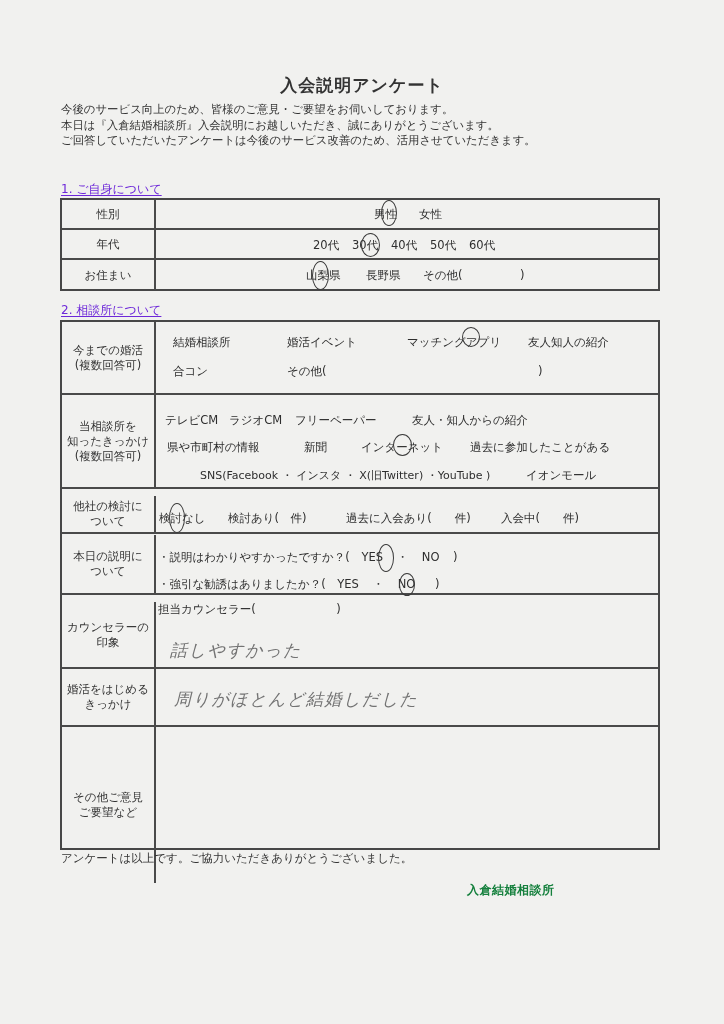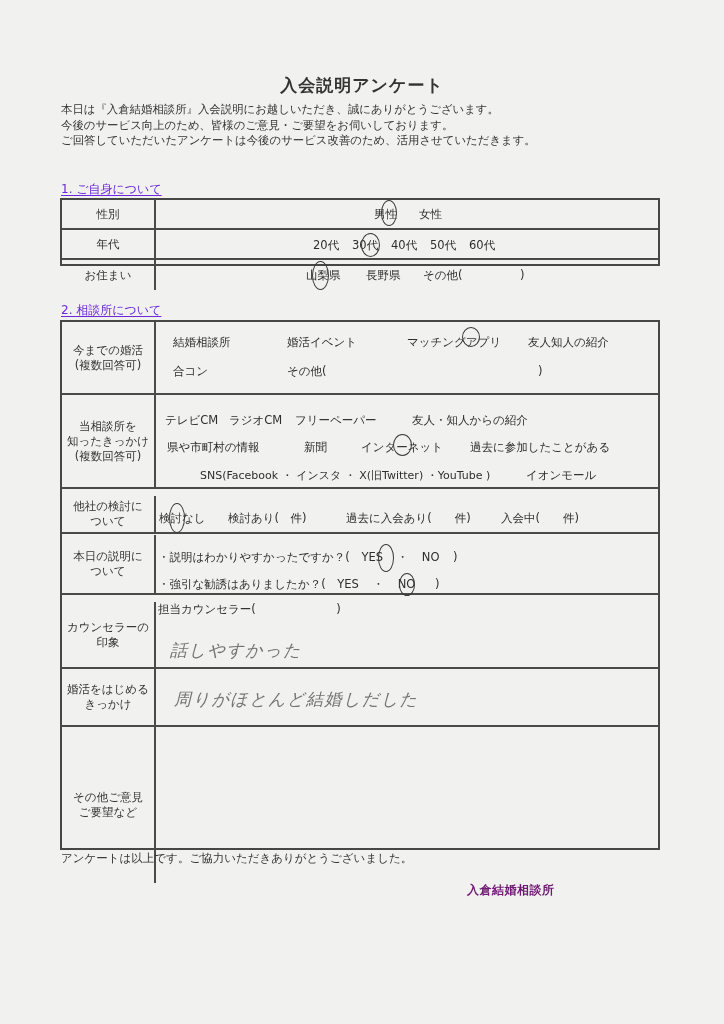--- a/index.html
+++ b/index.html
@@ -16,36 +16,36 @@
   .sec { font-size:12px; color:#6d28d9; text-decoration:underline; text-underline-offset:2px; white-space:nowrap; }
   .tbl { position:absolute; border:2.5px solid #474747; box-sizing:border-box; }
   .row { position:absolute; left:0; right:0; box-sizing:border-box; border-bottom:2px solid #4a4a4a; }
   .row.last { border-bottom:none; }
   .lbl { position:absolute; left:0; top:0; bottom:0; width:92px; border-right:2px solid #4a4a4a; display:flex; align-items:center; justify-content:center; text-align:center; font-size:11.5px; line-height:15px; color:#333; }
   .val { position:absolute; left:94px; right:0; top:0; bottom:0; font-size:11.5px; color:#2e2e2e; }
   .opt { position:absolute; white-space:nowrap; }
   .circle { position:absolute; border:1.3px solid #3a3a3a; border-radius:50%; pointer-events:none; }
   .hand { position:absolute; font-family:"DejaVu Serif", serif; font-size:17px; color:#737373; letter-spacing:1.5px; font-style:italic; white-space:nowrap; }
   .footer { left:61px; top:851px; font-size:11.5px; color:#333; white-space:nowrap; }
-  .sign { left:467px; top:882px; font-size:12px; font-weight:bold; color:#701a75; letter-spacing:0.5px; white-space:nowrap; }
+  .sign { left:467px; top:882px; font-size:12px; font-weight:bold; color:#15803d; letter-spacing:0.5px; white-space:nowrap; }
 </style>
 </head>
 <body>
 
 <div class="abs title">入会説明アンケート</div>
 
 <div class="abs intro">
+  <div>今後のサービス向上のため、皆様のご意見・ご要望をお伺いしております。</div>
   <div>本日は『入倉結婚相談所』入会説明にお越しいただき、誠にありがとうございます。</div>
-  <div>今後のサービス向上のため、皆様のご意見・ご要望をお伺いしております。</div>
   <div>ご回答していただいたアンケートは今後のサービス改善のため、活用させていただきます。</div>
 </div>
 
 <div class="abs sec" style="left:61px; top:181px;">1. ご自身について</div>
 
-<div class="tbl" style="left:60px; top:198px; width:600px; height:68px;">
+<div class="tbl" style="left:60px; top:198px; width:600px; height:93px;">
   <div class="row" style="top:0; height:30px;">
     <div class="lbl">性別</div>
     <div class="val">
       <span class="opt" style="left:218px; top:7px;">男性</span>
       <span class="opt" style="left:263px; top:7px;">女性</span>
       <span class="circle" style="left:225px; top:0px; width:14px; height:24px;"></span>
     </div>
   </div>
   <div class="row" style="top:30px; height:30px;">
     <div class="lbl">年代</div>

